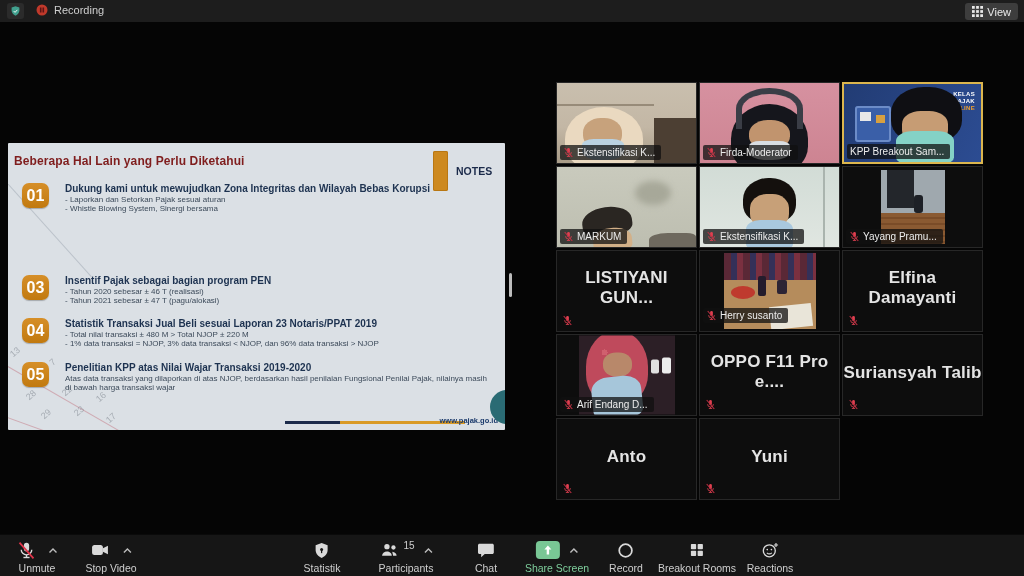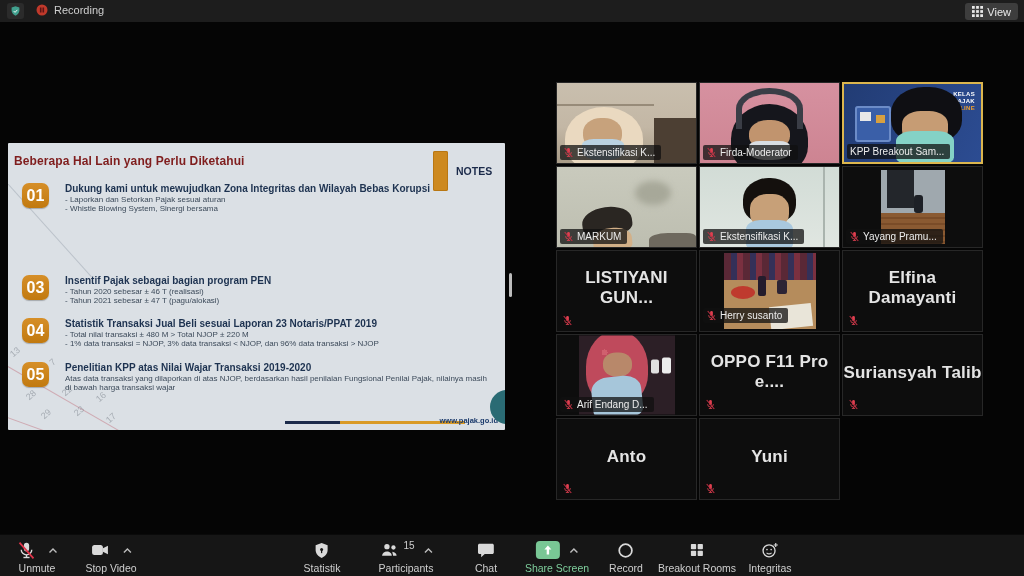--- a/index.html
+++ b/index.html
@@ -537,17 +537,17 @@
       <span class="ic-row">
         <svg width="21" height="20" viewBox="0 0 24 24">
             <circle cx="11" cy="13" r="7.2" fill="none" stroke="#d9d9d9" stroke-width="1.6"></circle>
             <circle cx="8.5" cy="11.5" r="1" fill="#d9d9d9"></circle>
             <circle cx="13.5" cy="11.5" r="1" fill="#d9d9d9"></circle>
             <path d="M8 15.4c1.8 1.6 4.2 1.6 6 0" fill="none" stroke="#d9d9d9" stroke-width="1.4"></path>
             <line x1="19" y1="3.5" x2="19" y2="8.5" stroke="#d9d9d9" stroke-width="1.4"></line>
             <line x1="16.5" y1="6" x2="21.5" y2="6" stroke="#d9d9d9" stroke-width="1.4"></line>
           </svg>
       </span>
-      <span class="tb-label">Integritas</span>
+      <span class="tb-label">Reactions</span>
     </button>
 
   </div>
 </div>
 
 </body></html>

